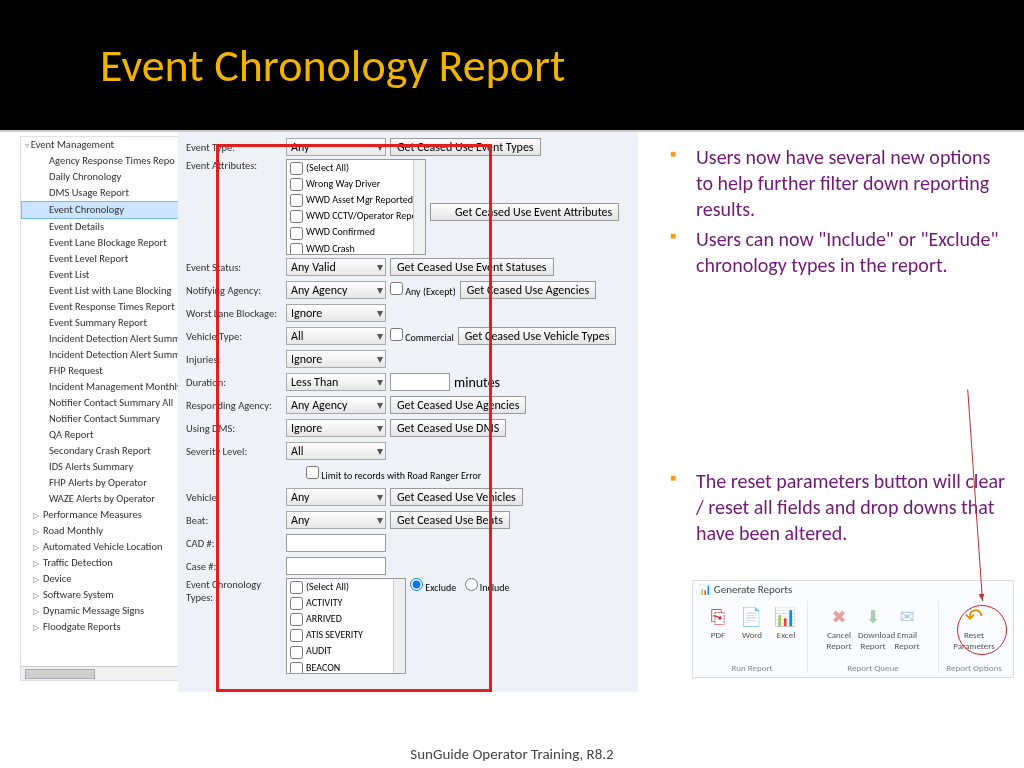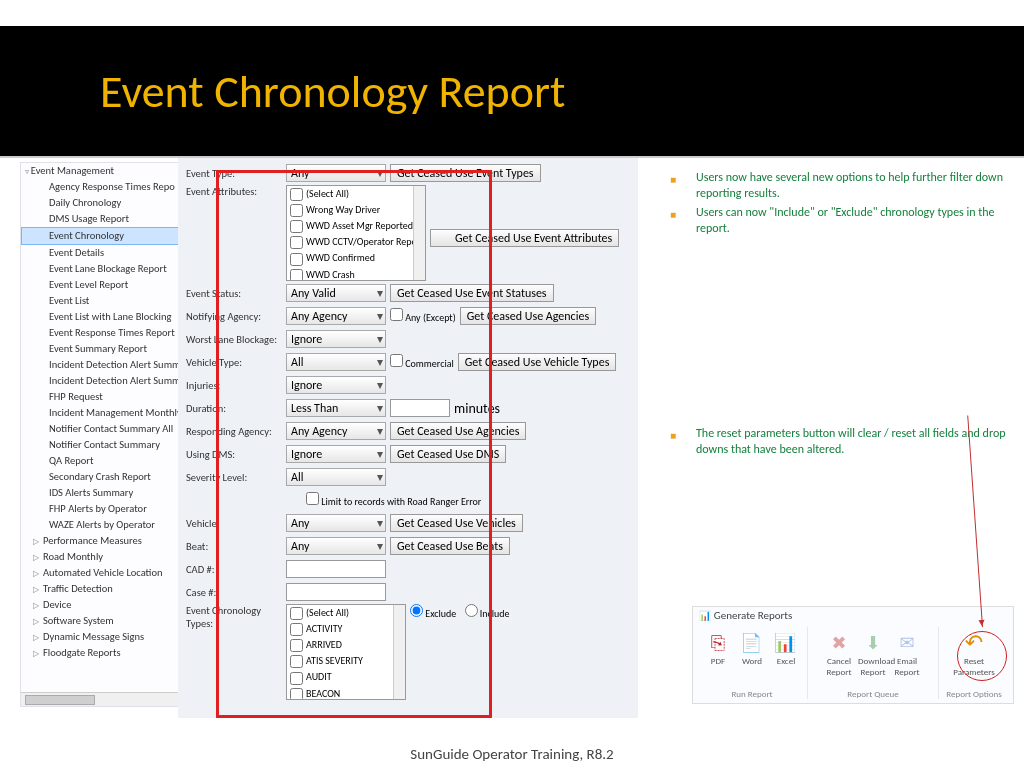--- a/index.html
+++ b/index.html
@@ -1,17 +1,17 @@
 <!DOCTYPE html>
 <html><head>
 <meta charset="utf-8">
 <style>
 * { box-sizing:border-box; margin:0; padding:0; font-family:Calibri,Segoe UI,Arial,sans-serif; }
 html,body { width:1024px; height:768px; background:#fff; overflow:hidden; }
-.slide-title { background:#000; height:130px; display:flex; align-items:center; padding-left:100px;margin-top:26px; }
+.slide-title { background:#000; height:130px; display:flex; align-items:center; padding-left:100px; }
 .slide-title h1 { color:#f0b400; font-size:46px; font-weight:400; }
 .content { display:flex; height:578px; border-top:2px solid #ccc; }
 .left-app { width:650px; height:560px; position:relative; background:#fff; }
 .tree { position:absolute; left:20px; top:4px; width:170px; height:545px; font-size:10.5px; color:#333; overflow:hidden; border:1px solid #e0e0e8; background:#fdfdff; }
 .tree .node { padding:1px 2px 1px 12px; white-space:nowrap; overflow:hidden; text-overflow:clip; line-height:14px; }
 .tree .node.indent { padding-left:28px; }
 .tree .node.sel { background:#cce4ff; border:1px solid #7cb6f0; padding-left:27px; }
 .tree .node.root { padding-left:4px; font-weight:400; }
 .tree .folder::before { content:"📁"; color:#d9a33d; font-size:9px; margin-right:2px; }
 .tree .collapsed::before { content:"▷ "; color:#888; font-size:8px; }
@@ -26,21 +26,21 @@
 .btn { height:18px; background:linear-gradient(#fdfdfd,#e4e4e4); border:1px solid #999; font-size:12px; padding:0 6px; line-height:16px; cursor:pointer; display:inline-block; }
 .chk-list { width:140px; height:96px; border:1px solid #999; background:#fff; overflow:hidden; font-size:10px; position:relative; margin-right:4px; }
 .chk-list .item { padding:1px 3px; white-space:nowrap; }
 .chk-list .item input { margin-right:3px; vertical-align:middle; }
 .chk-list .vscroll { position:absolute; right:0; top:0; bottom:0; width:12px; background:#f0f0f0; border-left:1px solid #ccc; }
 .text-in { width:100px; height:18px; border:1px solid #999; background:#fff; font-size:10px; padding:0 3px; }
 .red-box { position:absolute; left:216px; top:12px; width:276px; height:548px; border:3px solid #e02020; pointer-events:none; }
 .footer { position:absolute; bottom:0; left:0; width:100%; height:28px; text-align:center; font-size:15px; color:#444; line-height:28px; }
 .right-panel { width:374px; padding:12px 16px 0 42px; position:relative; }
 .bullets { list-style:none; }
-.bullets li { position:relative; font-size:12px; line-height:1.3; margin-bottom:4px; padding-left:4px; color:#15803d; }
+.bullets li { position:relative; font-size:20px; line-height:1.3; margin-bottom:4px; padding-left:4px; color:#701a75; }
 .bullets li::before { content:"■"; color:#f0a020; position:absolute; left:-22px; top:3px; font-size:10px; }
 .ribbon-box { position:absolute; bottom:30px; left:42px; right:10px; height:98px; border:1px solid #ddd; background:#fafcff; }
 .ribbon-title { position:absolute; top:2px; left:6px; font-size:11px; color:#444; }
 .ribbon-title::before { content:"📊 "; font-size:10px; }
 .ribbon-body { position:absolute; top:20px; left:4px; right:4px; bottom:4px; display:flex; }
 .rgroup { flex:1; border-right:1px solid #e0e8f0; position:relative; text-align:center; }
 .rgroup:last-child { border-right:none; }
 .rgroup .icons { display:flex; justify-content:center; gap:4px; padding-top:4px; }
 .ricon { width:30px; text-align:center; font-size:9px; color:#555; }
 .ricon .glyph { font-size:18px; display:block; height:24px; line-height:24px; }

